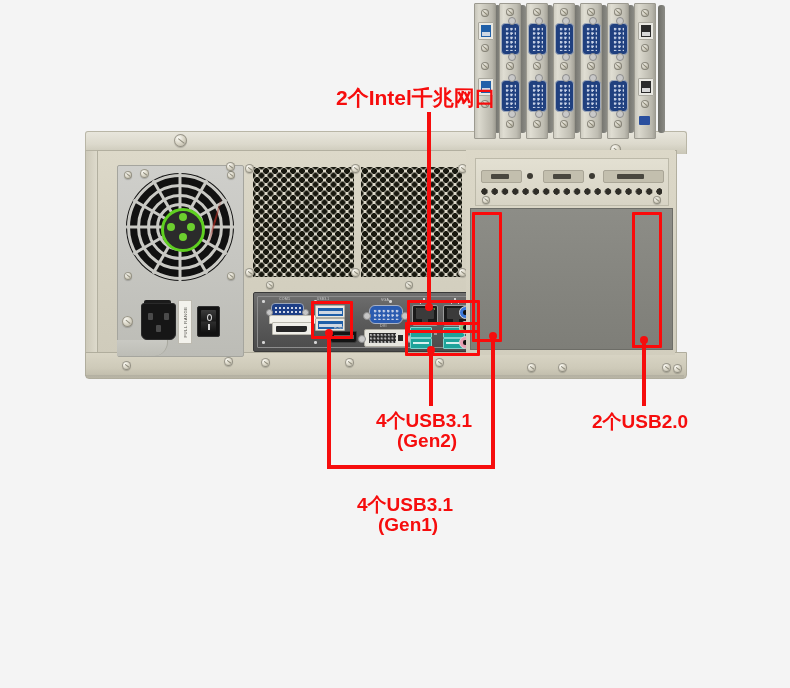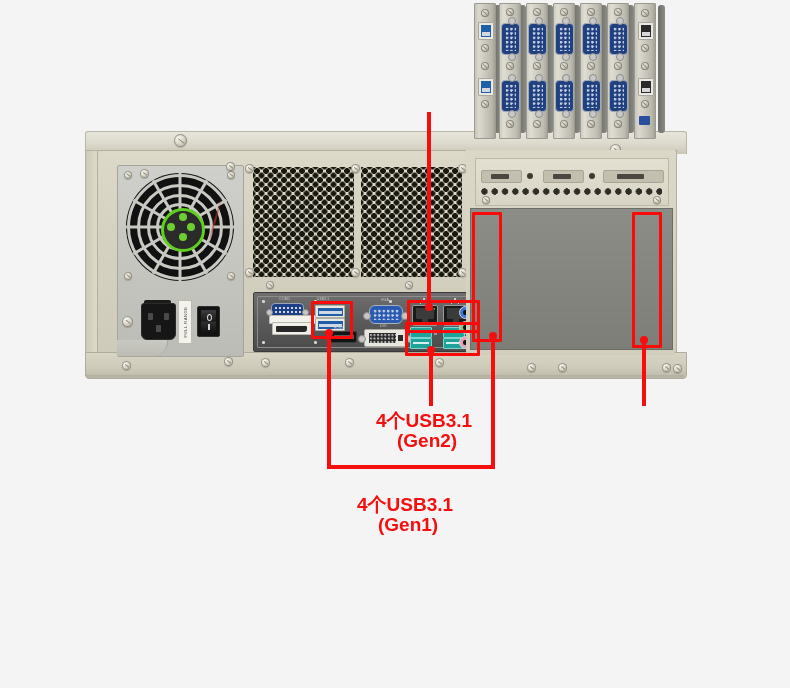--- a/index.html
+++ b/index.html
@@ -461,20 +461,21 @@
   <div class="bslot" style="left:658px;"></div>
 
   <div class="screw" style="left:261px;top:358px;width:9px;height:9px;"></div>
   <div class="screw" style="left:345px;top:358px;width:9px;height:9px;"></div>
   <div class="screw" style="left:435px;top:358px;width:9px;height:9px;"></div>
   <div class="screw" style="left:527px;top:363px;width:9px;height:9px;"></div>
   <div class="screw" style="left:558px;top:363px;width:9px;height:9px;"></div>
   <div class="screw" style="left:662px;top:363px;width:9px;height:9px;"></div>
   <div class="screw" style="left:673px;top:364px;width:9px;height:9px;"></div>
 
+  <div class="ann-text" style="left:336px;top:84px;font-size:21px;">2个Intel千兆网口</div>
   <div class="ann-line" style="left:427px;top:112px;width:4px;height:196px;"></div>
   <div class="ann-dot" style="left:425px;top:303px;"></div>
   <div class="ann-box" style="left:407px;top:300px;width:67px;height:27px;"></div>
 
   <div class="ann-box" style="left:405px;top:322px;width:69px;height:28px;"></div>
   <div class="ann-dot" style="left:427px;top:346px;"></div>
   <div class="ann-line" style="left:429px;top:350px;width:4px;height:56px;"></div>
   <div class="ann-text" style="left:376px;top:408px;font-size:19px;">4个USB3.1</div>
   <div class="ann-text" style="left:397px;top:430px;font-size:19px;">(Gen2)</div>
 
@@ -484,14 +485,15 @@
   <div class="ann-line" style="left:327px;top:465px;width:168px;height:4px;"></div>
   <div class="ann-line" style="left:491px;top:336px;width:4px;height:133px;"></div>
   <div class="ann-dot" style="left:489px;top:332px;"></div>
   <div class="ann-box" style="left:472px;top:212px;width:24px;height:124px;"></div>
   <div class="ann-text" style="left:357px;top:492px;font-size:19px;">4个USB3.1</div>
   <div class="ann-text" style="left:378px;top:514px;font-size:19px;">(Gen1)</div>
 
   <div class="ann-box" style="left:632px;top:212px;width:24px;height:130px;"></div>
   <div class="ann-dot" style="left:640px;top:336px;"></div>
   <div class="ann-line" style="left:642px;top:340px;width:4px;height:66px;"></div>
+  <div class="ann-text" style="left:592px;top:409px;font-size:19px;">2个USB2.0</div>
 
 </div>
 
 </body></html>

